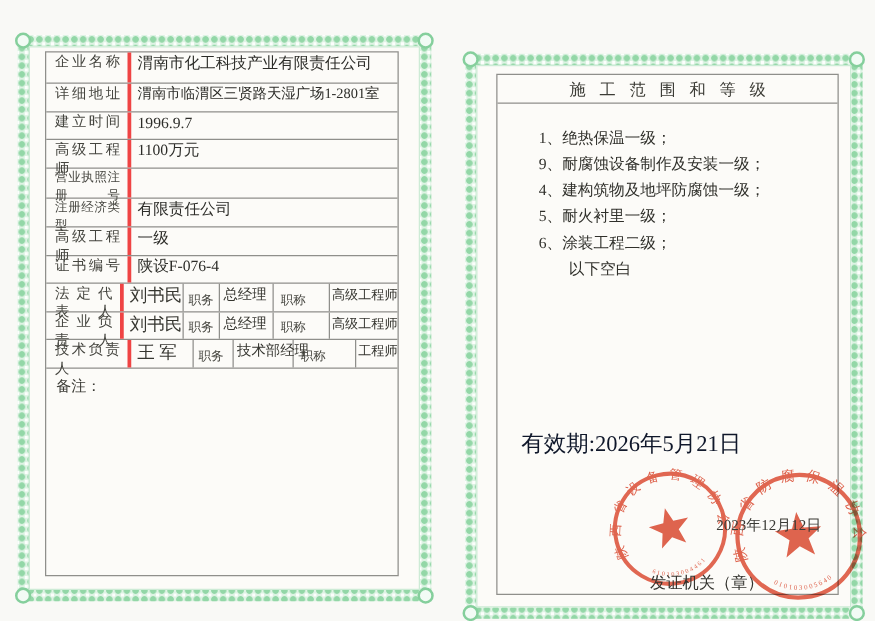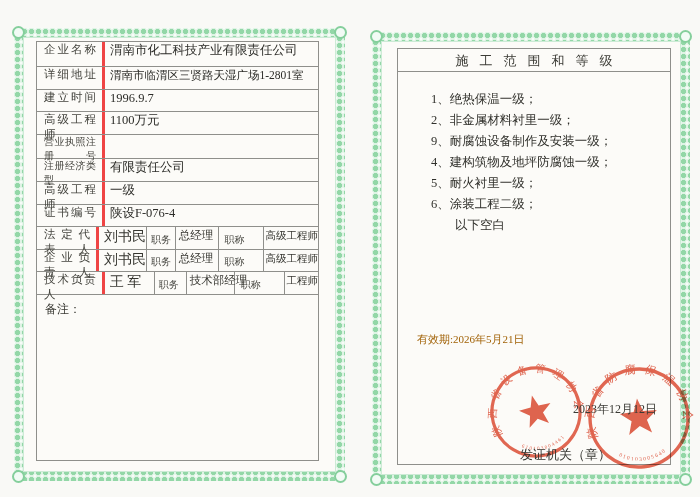--- a/index.html
+++ b/index.html
@@ -11,21 +11,21 @@
   .page {
     position:absolute;
     background-color:#def3e4;
     background-image:
       radial-gradient(circle, #fdfefd 1.1px, rgba(0,0,0,0) 1.5px),
       radial-gradient(circle, #93d7a7 2.3px, rgba(0,0,0,0) 2.9px);
     background-size:7px 7px, 7px 7px;
     background-position:3.5px 3.5px, 0 0;
   }
   .page-left  { left:14px;  top:28px; width:331px; height:453px; }
-  .page-right { left:372px; top:32px; width:318px; height:452px; }
+  .page-right { left:372px; top:43px; width:318px; height:452px; }
   .inner {
     position:absolute; inset:9px;
     background:#fcfbf8;
     border:1px solid #cdebd6;
   }
   .corner {
     position:absolute; width:13px; height:13px; border-radius:50%;
     border:2px solid #85cf9c; background:#f2fbf5; z-index:2;
   }
   .corner.tl { left:-2px; top:-2px; } .corner.tr { right:-2px; top:-2px; }
@@ -66,21 +66,21 @@
   }
   .scope-title {
     height:23px; border-bottom:1px solid #8f8f8b;
     text-align:center; font-size:13px; color:#3c3c36;
     letter-spacing:11px; padding-left:11px; line-height:23px;
   }
   .scope-items { padding:17px 0 0 33px; }
   .scope-item { font-size:12.5px; line-height:21px; white-space:nowrap; }
   .blank-note { font-size:12.5px; line-height:21px; padding-left:24px; }
   .validity {
-    position:absolute; left:19px; top:283px; font-size:11px; color:#a16207;
+    position:absolute; left:19px; top:283px; font-size:18px; color:#0f172a;
   }
   .issue-date {
     position:absolute; left:191px; top:359px; font-size:12px; color:#3a3a35; z-index:4; white-space:nowrap;
   }
   .issuer {
     position:absolute; left:138px; top:404px; font-size:13px; color:#33332e; z-index:4; white-space:nowrap;
   }
   .stamp { position:absolute; z-index:3; mix-blend-mode:multiply; opacity:.88; }
   .stamp-1 { left:99px;  top:315px; transform:rotate(-14deg); }
   .stamp-2 { left:197px; top:316px; transform:rotate(-6deg); }
@@ -189,21 +189,20 @@
     <div class="corner tl"></div>
     <div class="corner tr"></div>
     <div class="corner bl"></div>
     <div class="corner br"></div>
     <div class="inner">
 
       <div class="scope-box">
         <div class="scope-title">施工范围和等级</div>
         <div class="scope-items">
           <div class="scope-item">1、绝热保温一级；</div>
-          <div class="scope-item">2、非金属材料衬里一级；</div>
           <div class="scope-item">9、耐腐蚀设备制作及安装一级；</div>
           <div class="scope-item">4、建构筑物及地坪防腐蚀一级；</div>
           <div class="scope-item">5、耐火衬里一级；</div>
           <div class="scope-item">6、涂装工程二级；</div>
           <div class="blank-note">以下空白</div>
         </div>
         <div class="validity">有效期:2026年5月21日</div>
       </div>
 
       <div class="issue-date">2023年12月12日</div>

